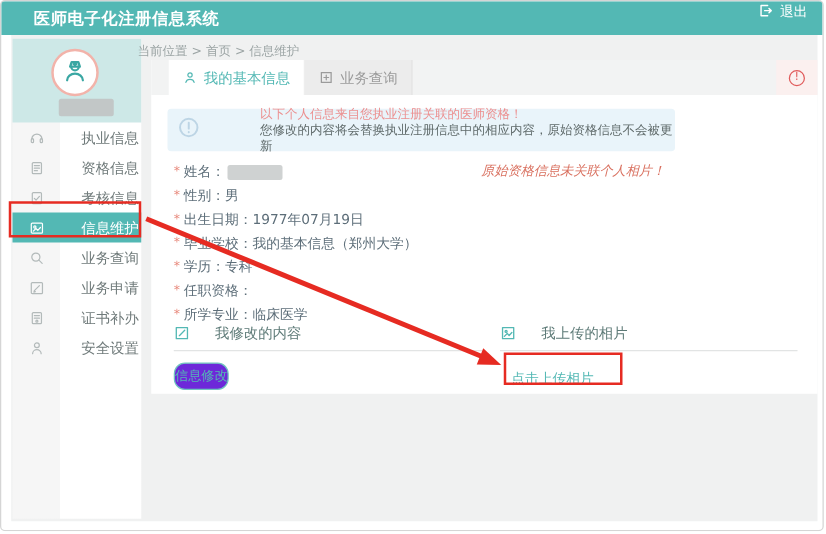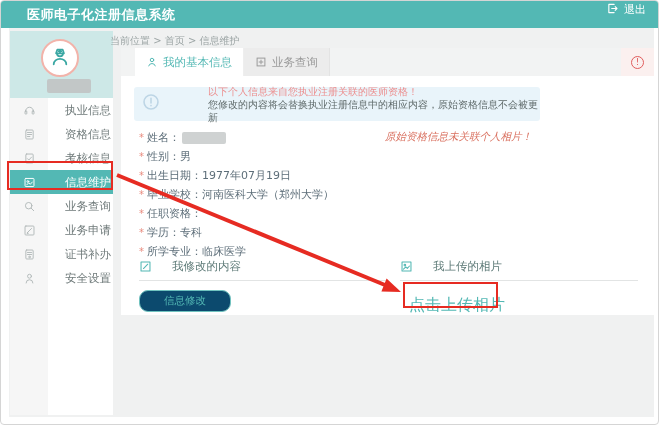--- a/index.html
+++ b/index.html
@@ -67,23 +67,23 @@
   .f-label::after { content:"："; }
   .redact { display:inline-block; width:44px; height:12px; background:#cfd2d2; border-radius:2px; margin-left:2px; }
 
   .col { position:absolute; top:183px; }
   .col-left  { left:18px;  width:247px; }
   .col-right { left:279px; width:238px; }
   .col-head { display:flex; align-items:center; gap:20px; padding-bottom:6px; border-bottom:1px solid #e2e4e4;
               font-size:11.5px; color:#5d7a77; }
   .col-head .c-icon { color:#53b8b4; display:flex; }
   .modify-btn { display:inline-block; margin-top:9px; border:1px solid #70c3bf; color:#53b8b4;
-                background:#0c4a6e; font-size:10.5px; padding:3px 24px; border-radius:9px; cursor:pointer; }
+                background:#6d28d9; font-size:10.5px; padding:3px 0; border-radius:9px; cursor:pointer; }
   .upload-link { display:inline-block; margin-top:14px; margin-left:9px; color:#53b8b4;
-                 font-size:16px; cursor:pointer; }
+                 font-size:11px; cursor:pointer; }
 
   
   .ann-box { position:absolute; border:2px solid #e62b22; z-index:6; pointer-events:none; }
   .ann-sidebar { left:6px; top:160px; width:106px; height:29px; }
   .ann-upload { left:402px; top:281px; width:95px; height:26px; }
   .arrow-overlay { position:absolute; left:0; top:0; width:659px; height:425px; z-index:7; pointer-events:none; }
 </style>
 </head>
 <body>
 
@@ -254,31 +254,31 @@
           <span>男</span>
         </li>
         <li class="f-row">
           <span class="req"></span>
           <span class="f-label">出生日期</span>
           <span>1977年07月19日</span>
         </li>
         <li class="f-row">
           <span class="req"></span>
           <span class="f-label">毕业学校</span>
-          <span>河南医科大学（郑州大学）</span>
+          <span>我的基本信息（郑州大学）</span>
+        </li>
+        <li class="f-row">
+          <span class="req"></span>
+          <span class="f-label">学历</span>
+          <span>专科</span>
         </li>
         <li class="f-row">
           <span class="req"></span>
           <span class="f-label">任职资格</span>
           <span></span>
-        </li>
-        <li class="f-row">
-          <span class="req"></span>
-          <span class="f-label">学历</span>
-          <span>专科</span>
         </li>
         <li class="f-row">
           <span class="req"></span>
           <span class="f-label">所学专业</span>
           <span>临床医学</span>
         </li>
       </ul>
 
       <div class="col col-left">
         <div class="col-head">

